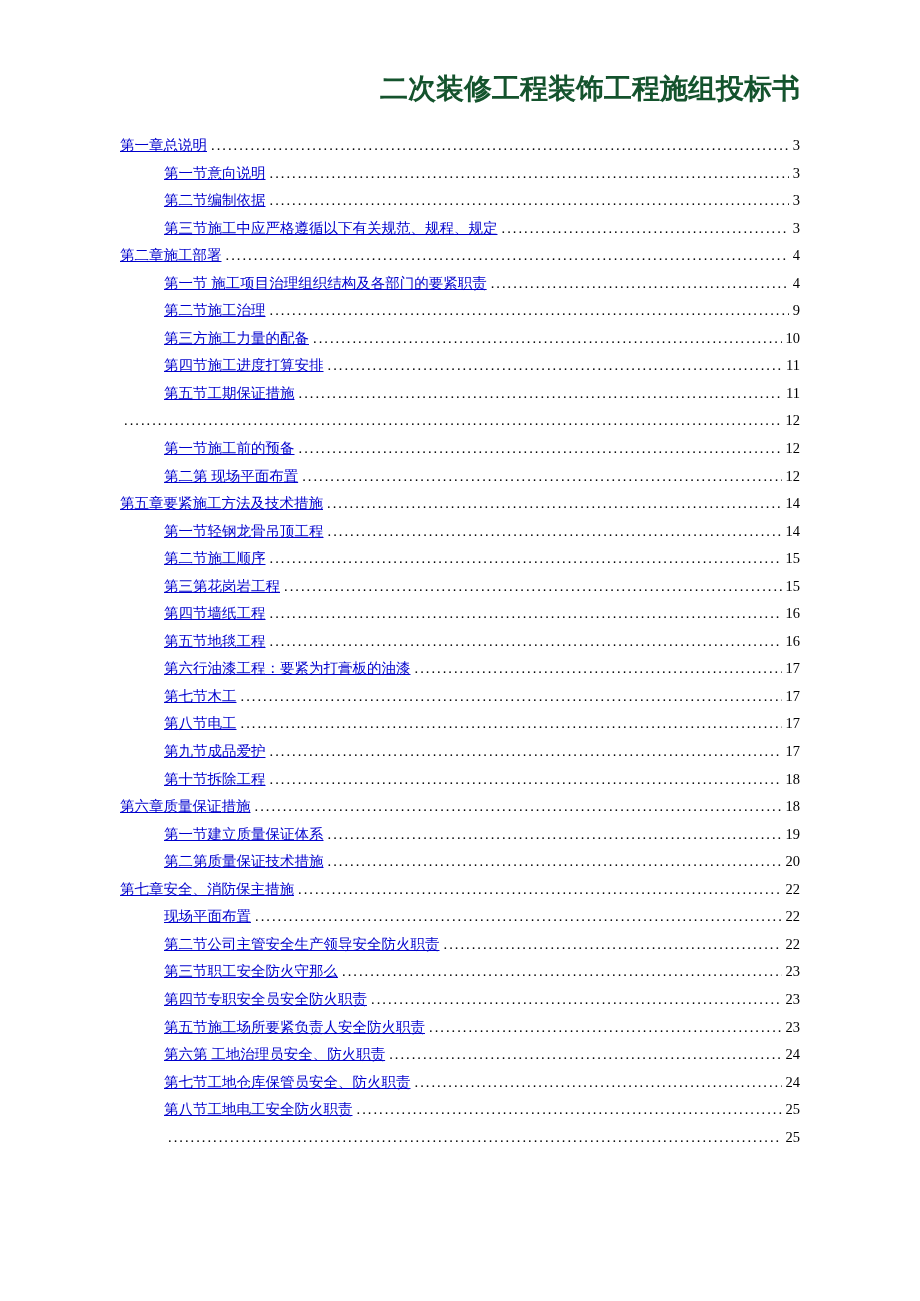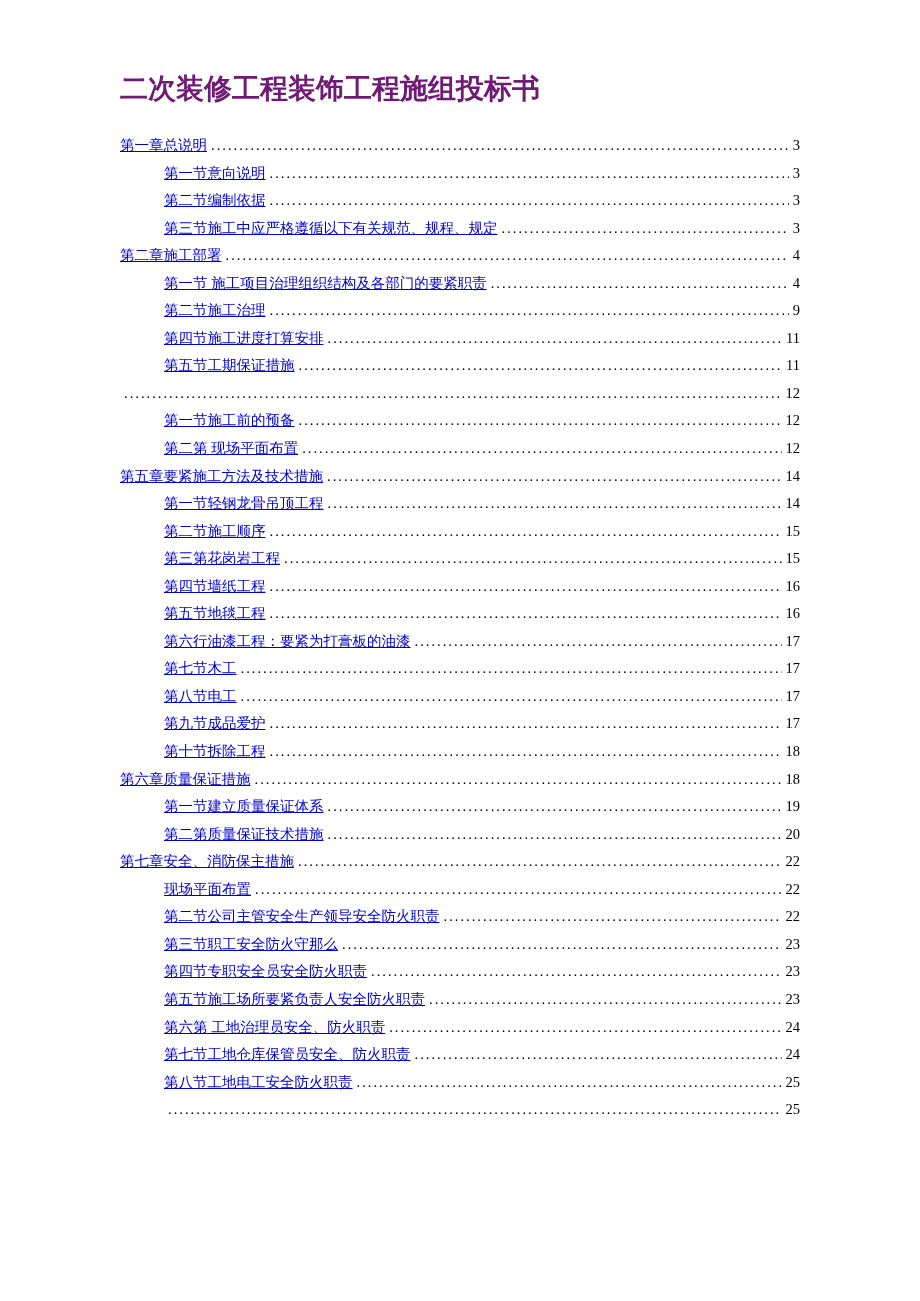--- a/index.html
+++ b/index.html
@@ -4,25 +4,25 @@
   <style>
     * { box-sizing: border-box; margin: 0; padding: 0; }
     body {
       width: 920px;
       min-height: 1301px;
       background: #fff;
       font-family: "SimSun", "宋体", serif;
       padding: 70px 120px 50px 120px;
     }
     .title {
-      text-align: left;
+      text-align: right;
       font-size: 28px;
       font-weight: bold;
       margin-bottom: 24px;
-      color: #701a75;
+      color: #14532d;
     }
     .toc-line {
       display: flex;
       align-items: flex-start;
       font-size: 14.5px;
       line-height: 1.9;
       color: #000;
     }
     .toc-line.level-0 { padding-left: 0; }
     .toc-line.level-1 { padding-left: 44px; }
@@ -84,20 +84,25 @@
       <a class="link" href="#">第一节  施工项目治理组织结构及各部门的要紧职责</a>
       <span class="dots"></span>
       <span class="pagenum">4</span>
     </div>
     <div class="toc-line level-1">
       <a class="link" href="#">第二节施工治理</a>
       <span class="dots"></span>
       <span class="pagenum">9</span>
     </div>
     <div class="toc-line level-1">
+      <a class="link" href="#">第三方施工力量的配备</a>
+      <span class="dots"></span>
+      <span class="pagenum">10</span>
+    </div>
+    <div class="toc-line level-1">
       <a class="link" href="#">第四节施工进度打算安排</a>
       <span class="dots"></span>
       <span class="pagenum">11</span>
     </div>
     <div class="toc-line level-1">
       <a class="link" href="#">第五节工期保证措施</a>
       <span class="dots"></span>
       <span class="pagenum">11</span>
     </div>
     <div class="toc-line level-0">

